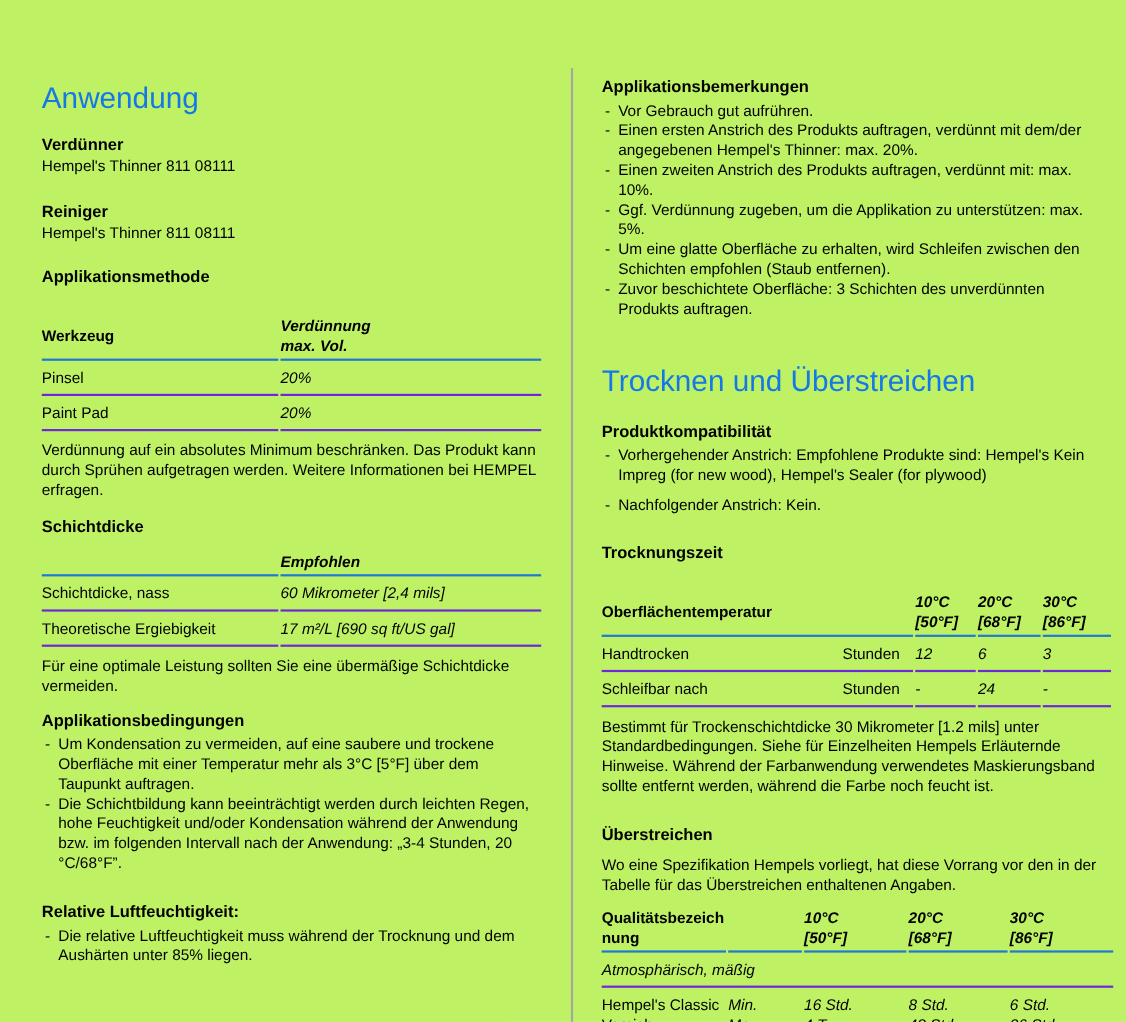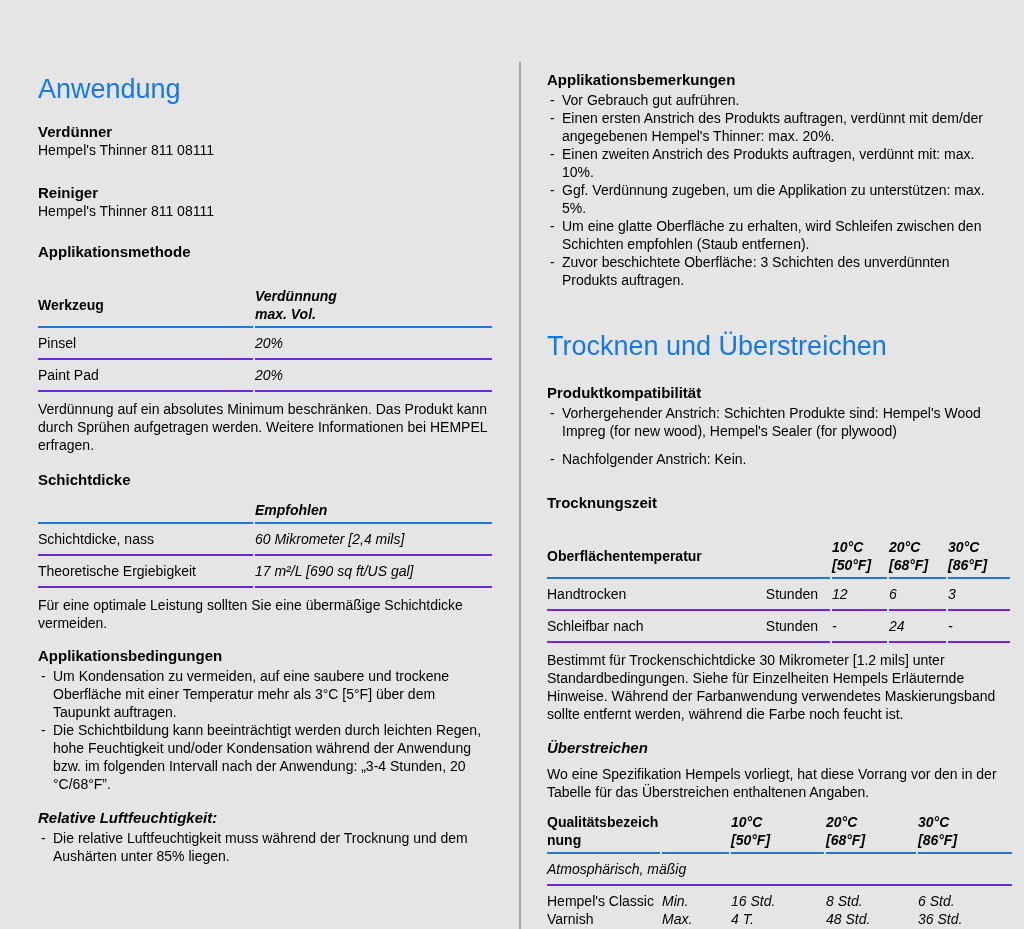--- a/index.html
+++ b/index.html
@@ -1,31 +1,31 @@
 <!DOCTYPE html>
 <html><head>
 <meta charset="utf-8">
 <style>
   html,body{margin:0;padding:0;background:#ffffff;}
   body{
     width:1024px;height:929px;position:relative;overflow:hidden;
     font-family:"Liberation Sans", sans-serif;color:#000;
     -webkit-font-smoothing:antialiased;
   }
-  .page{position:absolute;inset:0;background:#e5e5e5;}
+  .page{position:absolute;inset:0;background:#bef264;}
   .divider{position:absolute;left:519px;top:62px;width:2px;height:867px;background:#a6a6a6;}
   .col{position:absolute;top:66px;font-size:14px;line-height:18px;}
   .col-left{left:38px;width:452px;}
   .col-right{left:547px;width:457px;}
   h1{font-size:27px;line-height:34px;font-weight:400;color:#1478e8;margin:0;}
   .h1-left{margin-top:6px;}
   .h1-right{margin-top:40px;}
   .label{font-weight:700;font-size:15px;line-height:18px;}
   .body{line-height:18px;}.mt5{margin-top:5px;}.mt8{margin-top:8px;}.mt12{margin-top:12px;}.mt14{margin-top:26px;}
-  .mt15{margin-top:15px;}.mt16{margin-top:16px;font-style:italic;}.mt17{margin-top:17px;}
+  .mt15{margin-top:15px;}.mt16{margin-top:28px;}.mt17{margin-top:17px;}
   .mt21{margin-top:21px;}.mt23{margin-top:23px;}.mt25{margin-top:25px;}
   .mt26{margin-top:26px;}
   
   ul.dash{list-style:none;margin:2px 0 0 0;padding:0;}
   ul.dash li{position:relative;padding-left:15px;line-height:18px;}
   ul.dash li::before{content:"-";position:absolute;left:3px;top:0;}
   ul.dash.spaced li + li{margin-top:10px;}
   
   table{border-collapse:separate;border-spacing:2px 0;margin-left:-2px;
         width:calc(100% + 4px);table-layout:fixed;font-size:14px;line-height:18px;}
@@ -129,21 +129,21 @@
       <li>Einen zweiten Anstrich des Produkts auftragen, verdünnt mit: max. 10%.</li>
       <li>Ggf. Verdünnung zugeben, um die Applikation zu unterstützen: max. 5%.</li>
       <li>Um eine glatte Oberfläche zu erhalten, wird Schleifen zwischen den Schichten empfohlen (Staub entfernen).</li>
       <li>Zuvor beschichtete Oberfläche: 3 Schichten des unverdünnten Produkts auftragen.</li>
     </ul>
 
     <h1 class="h1-right">Trocknen und Überstreichen</h1>
 
     <div class="label mt21">Produktkompatibilität</div>
     <ul class="dash spaced">
-      <li>Vorhergehender Anstrich: Schichten Produkte sind: Hempel's Wood Impreg (for new wood), Hempel's Sealer (for plywood)</li>
+      <li>Vorhergehender Anstrich: Empfohlene Produkte sind: Hempel's Kein Impreg (for new wood), Hempel's Sealer (for plywood)</li>
       <li>Nachfolgender Anstrich: Kein.</li>
     </ul>
 
     <div class="label mt26">Trocknungszeit</div>
 
     <table class="mt14">
       <colgroup>
         <col style="width:283px">
           <col style="width:55px">
           <col style="width:57px">

